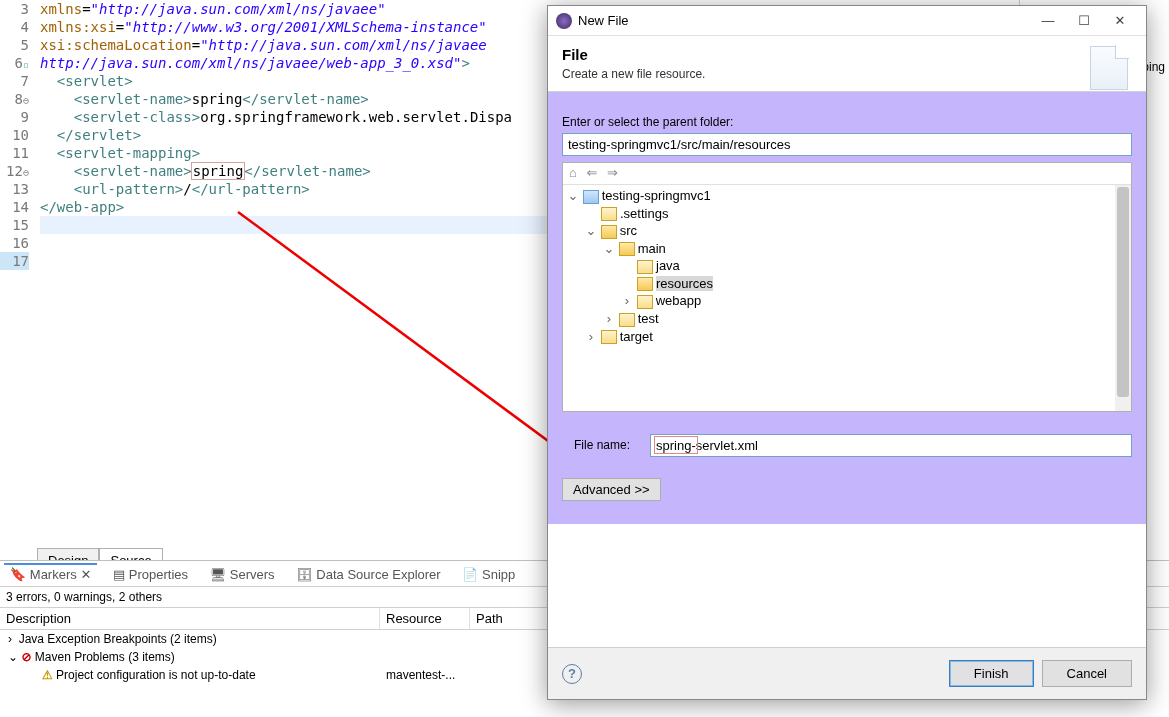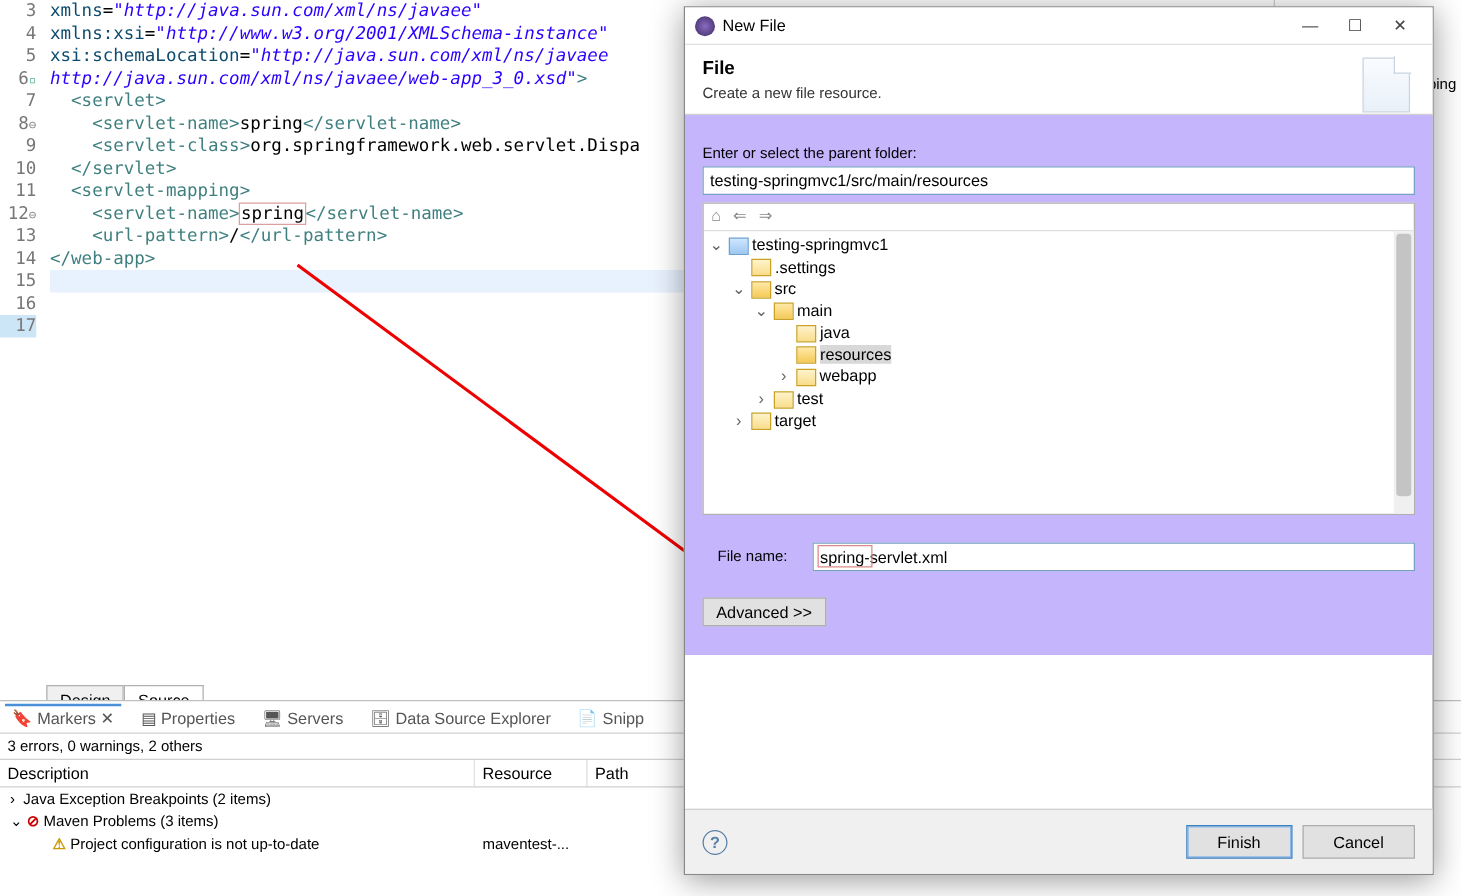--- a/index.html
+++ b/index.html
@@ -30,21 +30,21 @@
   background: #fff;
 }
 .gutter div { height: 18px; }
 .code {
   position: absolute;
   left: 40px; top: 0; right: 0;
 }
 .code .line { height: 18px; white-space: pre; }
 .code .current { background: #e8f2fe; }
 .c-tag { color: #3f7f7f; }
-.c-attr { color: #0c4a6e; margin-top: 20px; }
+.c-attr { color: #a16207; margin-top: 20px; }
 .c-str { color: #2a00ff; font-style: italic; }
 .c-txt { color: #000; }
 .hl-box { outline: 1px solid #d9a0a0; }
 .tabs-bottom {
   position: absolute;
   left: 3px; top: 548px;
   font-size: 13px;
   margin-left: 34px;
 }
 .tabs-bottom span {

